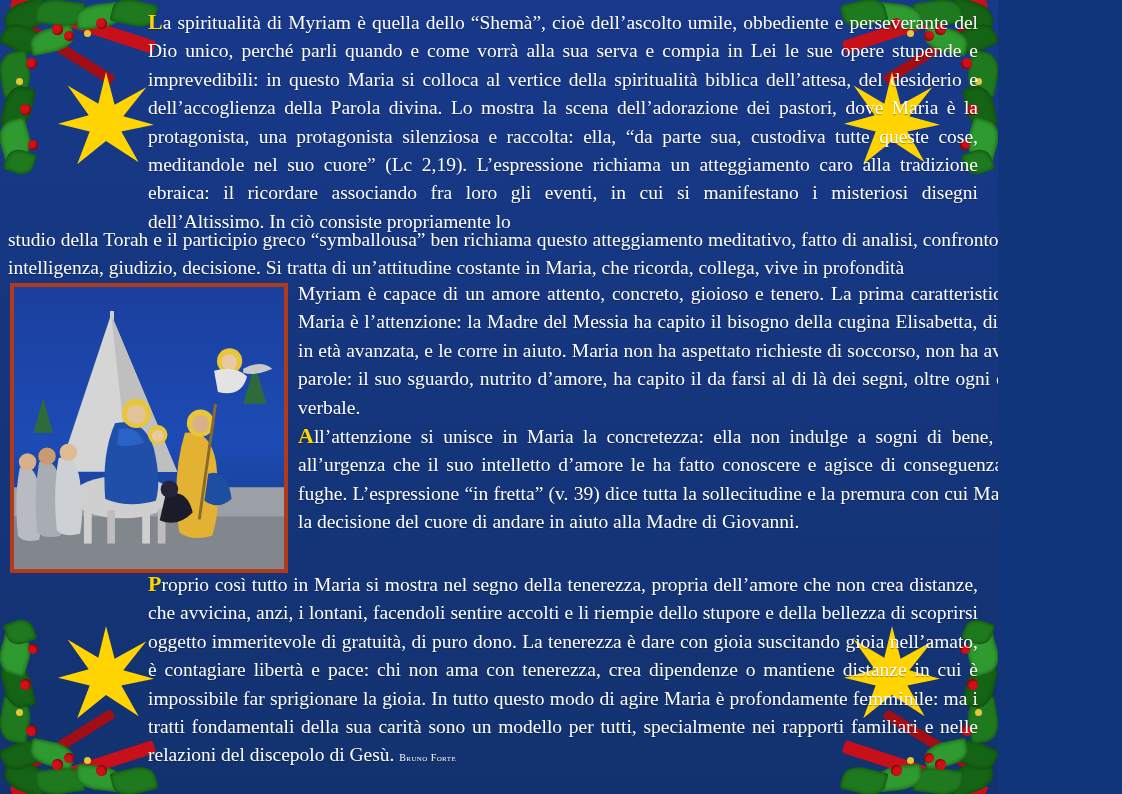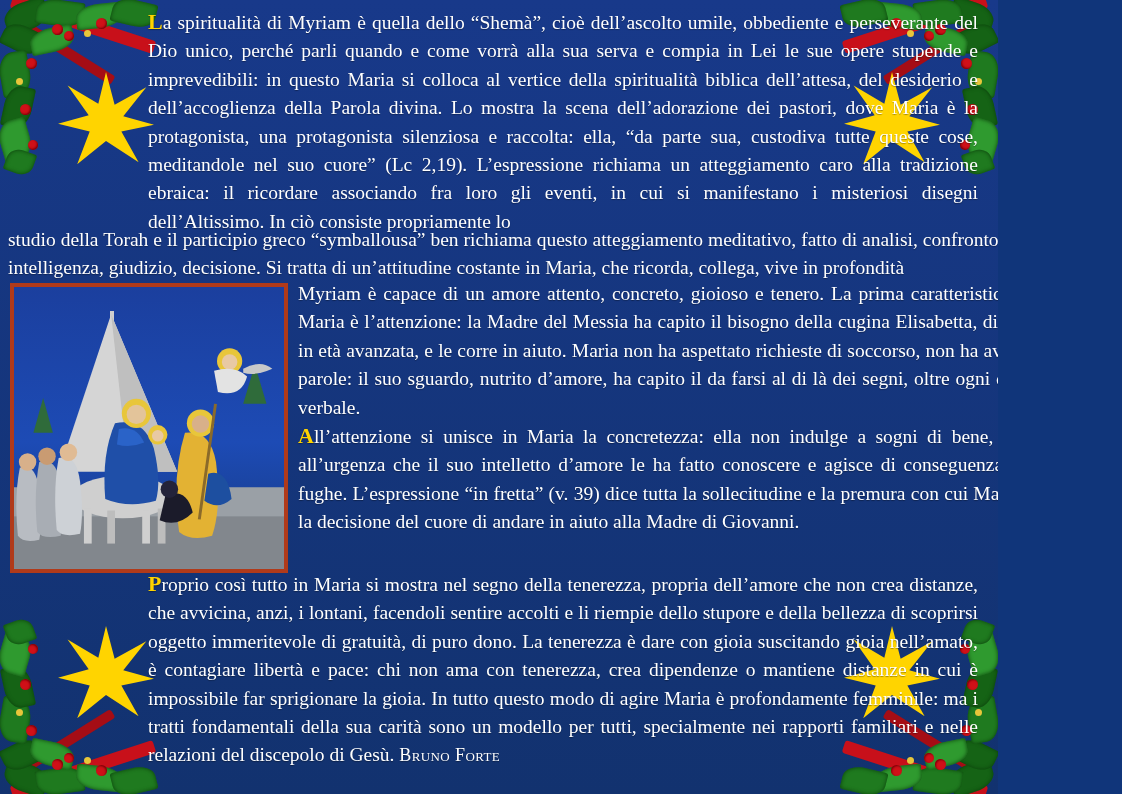--- a/index.html
+++ b/index.html
@@ -115,21 +115,21 @@
     width: 816px;
   }
   .block-bottom {
     position: absolute;
     left: 148px;
     top: 570px;
     width: 830px;
   }
   .sign {
     font-variant: small-caps;
-    font-size: 18px;
+    font-size: 10px;
     color: #ffffff;
     letter-spacing: .4px;
   }
 
   
   .scene { position: absolute; inset: 0; }
   .sky { position: absolute; inset: 0; background: linear-gradient(180deg,#1b3f9e 0%, #1d4bb5 55%, #16387f 100%); }
   .tent { position:absolute; background:#d9d9d9; }
 </style>
 </head>

